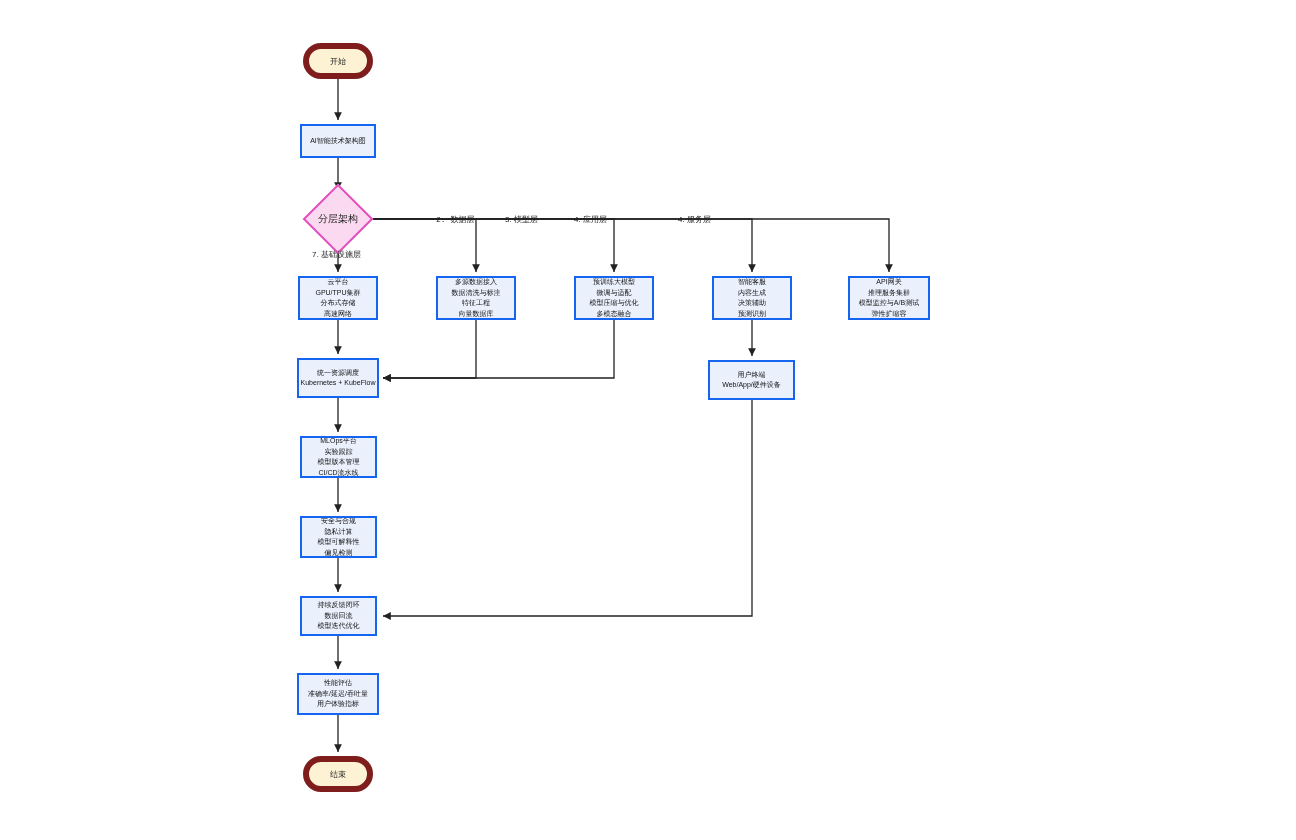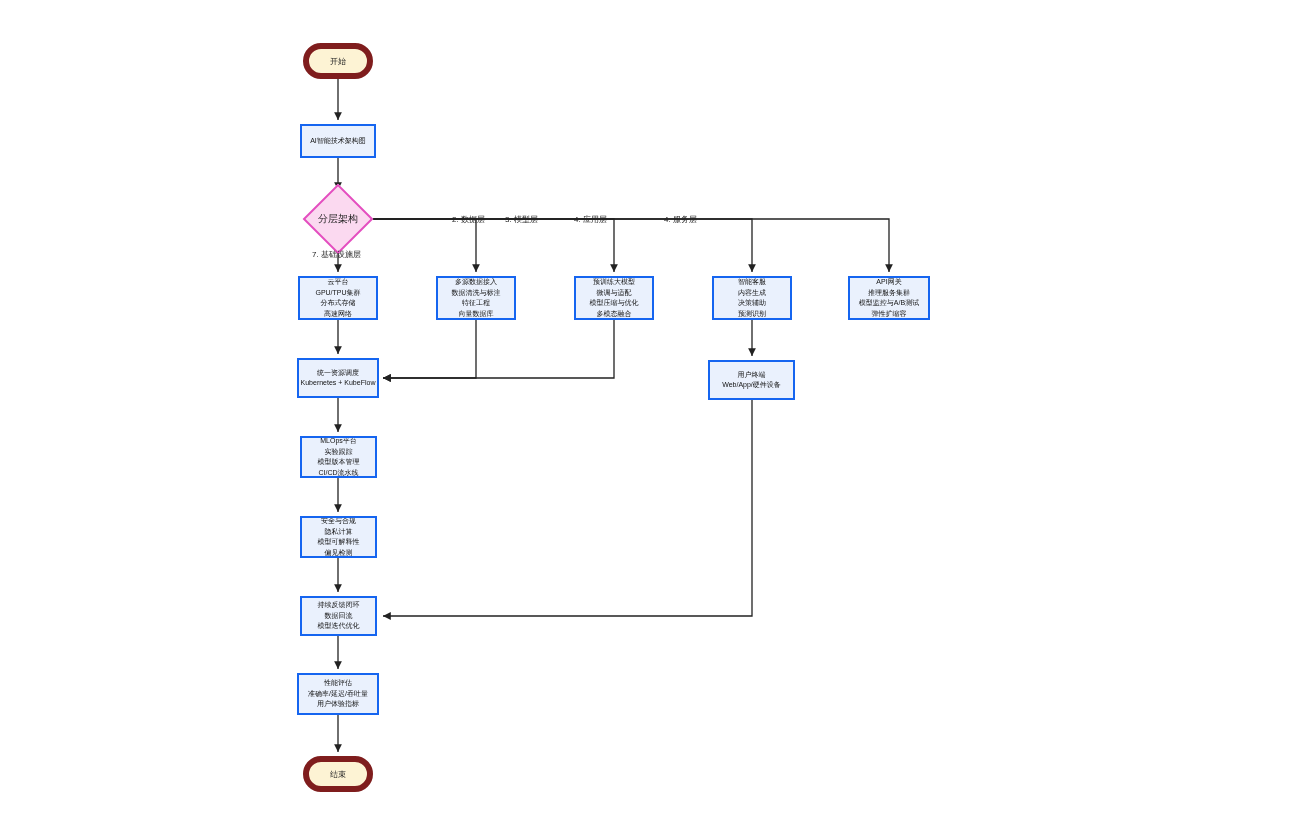--- a/index.html
+++ b/index.html
@@ -172,18 +172,18 @@
     <span class="ln">性能评估</span>
     <span class="ln">准确率/延迟/吞吐量</span>
     <span class="ln">用户体验指标</span>
   </div>
 
   <div class="node terminal" style="left:303px;top:756px;width:70px;height:36px;">
     <span class="ln">结束</span>
   </div>
 
   <div class="edge-label" style="left:312px;top:249px;">7. 基础设施层</div>
-  <div class="edge-label" style="left:452px;top:214px;">2. 数据层</div>
+  <div class="edge-label" style="left:436px;top:214px;font-family:Liberation Mono, monospace;">2. 数据层</div>
   <div class="edge-label" style="left:505px;top:214px;text-align:right;">3. 模型层</div>
   <div class="edge-label" style="left:574px;top:214px;">4. 应用层</div>
-  <div class="edge-label" style="left:664px;top:214px;">4. 服务层</div>
+  <div class="edge-label" style="left:678px;top:214px;">4. 服务层</div>
 
 </div>
 
 </body></html>

